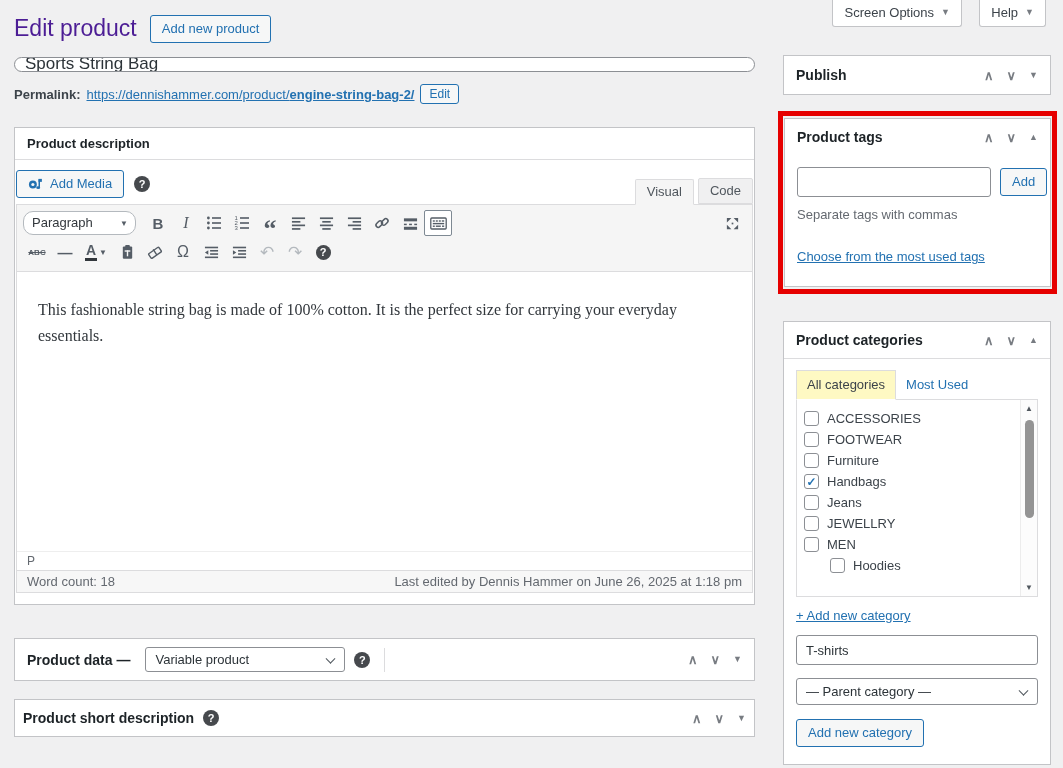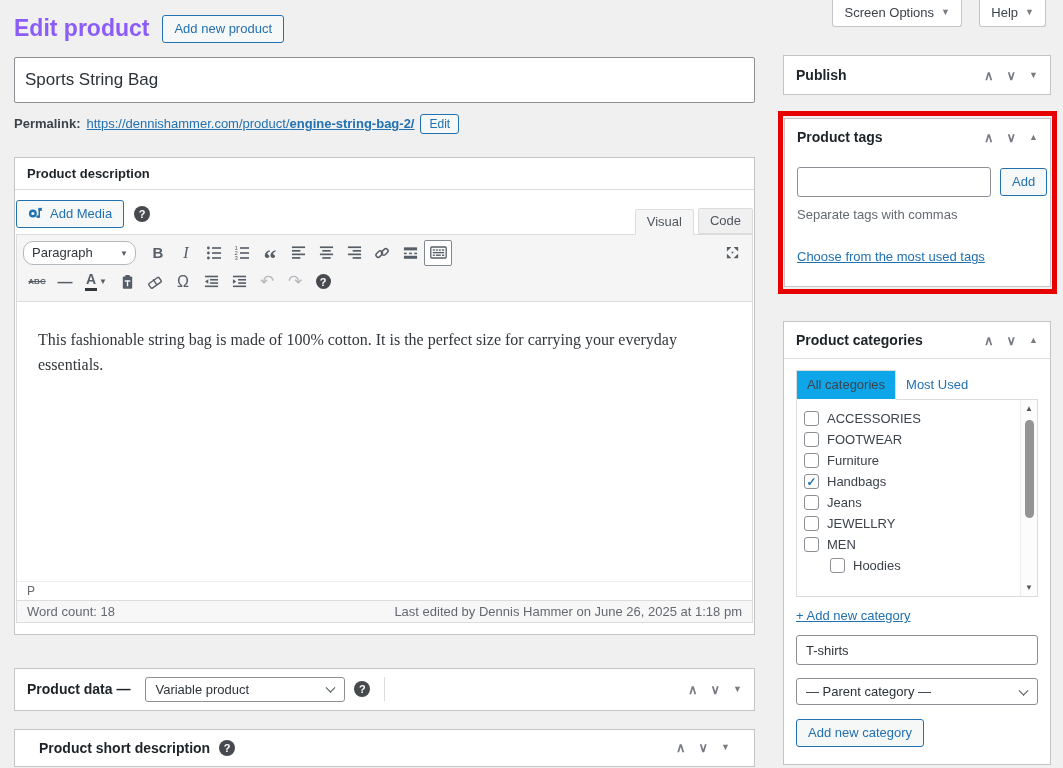--- a/index.html
+++ b/index.html
@@ -26,22 +26,22 @@
   #main { position:absolute; left:14px; top:0; width:741px; }
   #sidebar { position:absolute; left:783px; top:0; width:268px; }
 
   
   .top-tab { position:absolute; top:0; background:#fff; border:1px solid #c3c4c7; border-top:none; border-radius:0 0 3px 3px; padding:5px 11px 6px; font-size:13px; color:#3c434a; display:flex; align-items:center; gap:7px; cursor:pointer; }
   #screen-options { right:101px; }
   #help-tab { right:17px; }
 
   
   .title-row { margin-top:15px; display:flex; align-items:center; gap:13px; }
-  .title-row h1 { font-size:23px; font-weight:bold; color:#8b5cf6; }
-  #post-title { margin-top:14px; width:100%; height:46px; border:1px solid #8c8f94; border-radius:2px; font-size:17px; color:#2c3338; padding:3px 10px; font-family:inherit; }
+  .title-row h1 { font-size:23px; font-weight:normal; color:#4c1d95; }
+  #post-title { margin-top:14px; width:100%; height:15px; border:1px solid #8c8f94; border-radius:12px; font-size:17px; color:#2c3338; padding:3px 10px; font-family:inherit; }
   .permalink-row { margin-top:11px; font-size:13px; display:flex; align-items:center; gap:6px; }
   .permalink-row .lbl { font-weight:bold; color:#3c434a; }
   .permalink-row b { font-weight:bold; }
 
   
   #desc-panel { margin-top:23px; }
   #desc-panel .postbox-header { border-bottom:1px solid #dcdcde; padding:8px 12px; }
   #desc-panel .inside { padding:10px 1px 11px; }
   .editor-tools { display:flex; align-items:flex-end; }
   .media-buttons { display:flex; align-items:center; gap:10px; padding-bottom:6px; }
@@ -73,39 +73,39 @@
   .mce-content p { font-family:"Liberation Serif",serif; font-size:16px; line-height:1.6; color:#32373c; max-width:690px; }
   .mce-path { border-top:1px solid #eee; padding:2px 10px; font-size:12px; color:#646970; height:19px; }
   .mce-status { background:#f7f7f7; border-top:1px solid #dcdcde; display:flex; align-items:center; justify-content:space-between; padding:3px 10px; font-size:13px; color:#646970; }
 
   
   #data-panel { margin-top:33px; }
   #data-panel .postbox-header { padding:8px 12px; }
   .data-sel { width:200px; margin-left:15px; }
   .vdiv { width:1px; height:24px; background:#dcdcde; margin-left:14px; }
   #short-desc-panel { margin-top:18px; }
-  #short-desc-panel .postbox-header { padding:10px 24px; }
+  #short-desc-panel .postbox-header { padding:10px 8px; }
   .hdr-help { margin-left:9px; }
 
   
   #publish-panel { margin-top:55px; }
   #publish-panel .postbox-header { padding:11px 12px; }
   .annotation-box { border:5px solid #e60000; margin:16px -6px 27px -5px; padding:2px 1px; }
   #tags-panel .postbox-header { padding:10px 12px; }
   #tags-panel .inside { padding:12px 12px 21px; }
   .tag-add-row { display:flex; align-items:center; gap:9px; }
   #tag-input { flex:1; height:30px; border:1px solid #8c8f94; border-radius:3px; padding:0 8px; font-size:13px; font-family:inherit; }
   .tag-hint { margin-top:10px; font-size:13px; color:#646970; }
   .tag-choose { display:inline-block; margin-top:27px; font-size:13px; }
 
   #cats-panel .postbox-header { padding:10px 12px; border-bottom:1px solid #dcdcde; }
   #cats-panel .inside { padding:11px 12px 17px; }
   .cat-tabs { display:flex; align-items:flex-end; position:relative; z-index:2; }
   .cat-tab { font-size:13px; padding:6px 10px 7px; cursor:pointer; }
-  .cat-tab.active { background:#0ea5e9; border:1px solid #dcdcde; border-bottom:1px solid #fff; margin-bottom:-1px; color:#3c434a; border-radius:0; }
+  .cat-tab.active { background:#fef9c3; border:1px solid #dcdcde; border-bottom:1px solid #fff; margin-bottom:-1px; color:#3c434a; border-radius:0; }
   .cat-tab.link-tab { color:#2271b1; }
   .cat-list { border:1px solid #dcdcde; height:198px; padding:8px 22px 6px 7px; position:relative; overflow:hidden; }
   .cat-row { display:flex; align-items:center; gap:8px; padding:3px 0; font-size:13px; color:#3c434a; cursor:pointer; }
   .cat-row.child { padding-left:26px; }
   .cb { width:15px; height:15px; flex:0 0 auto; border:1px solid #8c8f94; border-radius:3px; background:#fff; display:inline-flex; align-items:center; justify-content:center; color:#2271b1; font-size:12px; font-weight:bold; line-height:1; cursor:pointer; }
   .vscroll { position:absolute; top:0; right:0; bottom:0; width:17px; background:#fcfcfc; border-left:1px solid #ececec; }
   .vscroll .arrow { position:absolute; left:0; width:100%; text-align:center; font-size:8px; color:#50575e; cursor:pointer; }
   .vscroll .up { top:4px; } .vscroll .down { bottom:4px; }
   .vscroll .thumb { position:absolute; left:4px; width:9px; top:20px; height:98px; background:#949494; border-radius:5px; cursor:grab; }
   .add-cat-link { display:inline-block; margin-top:11px; font-size:13px; }

